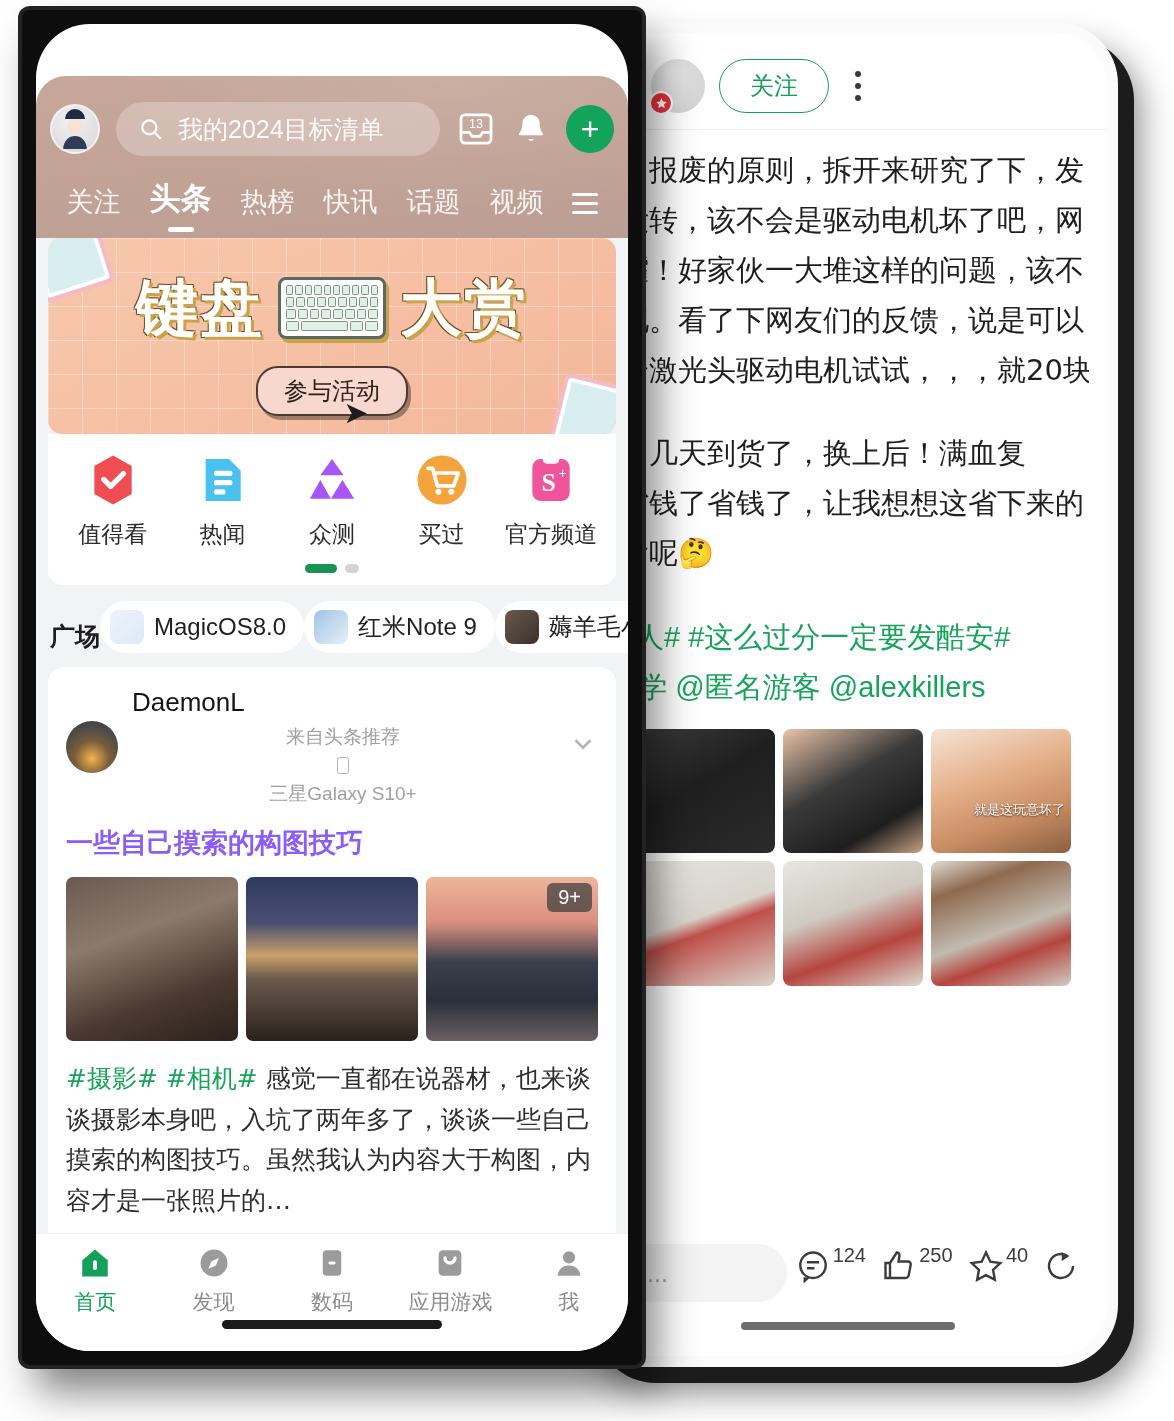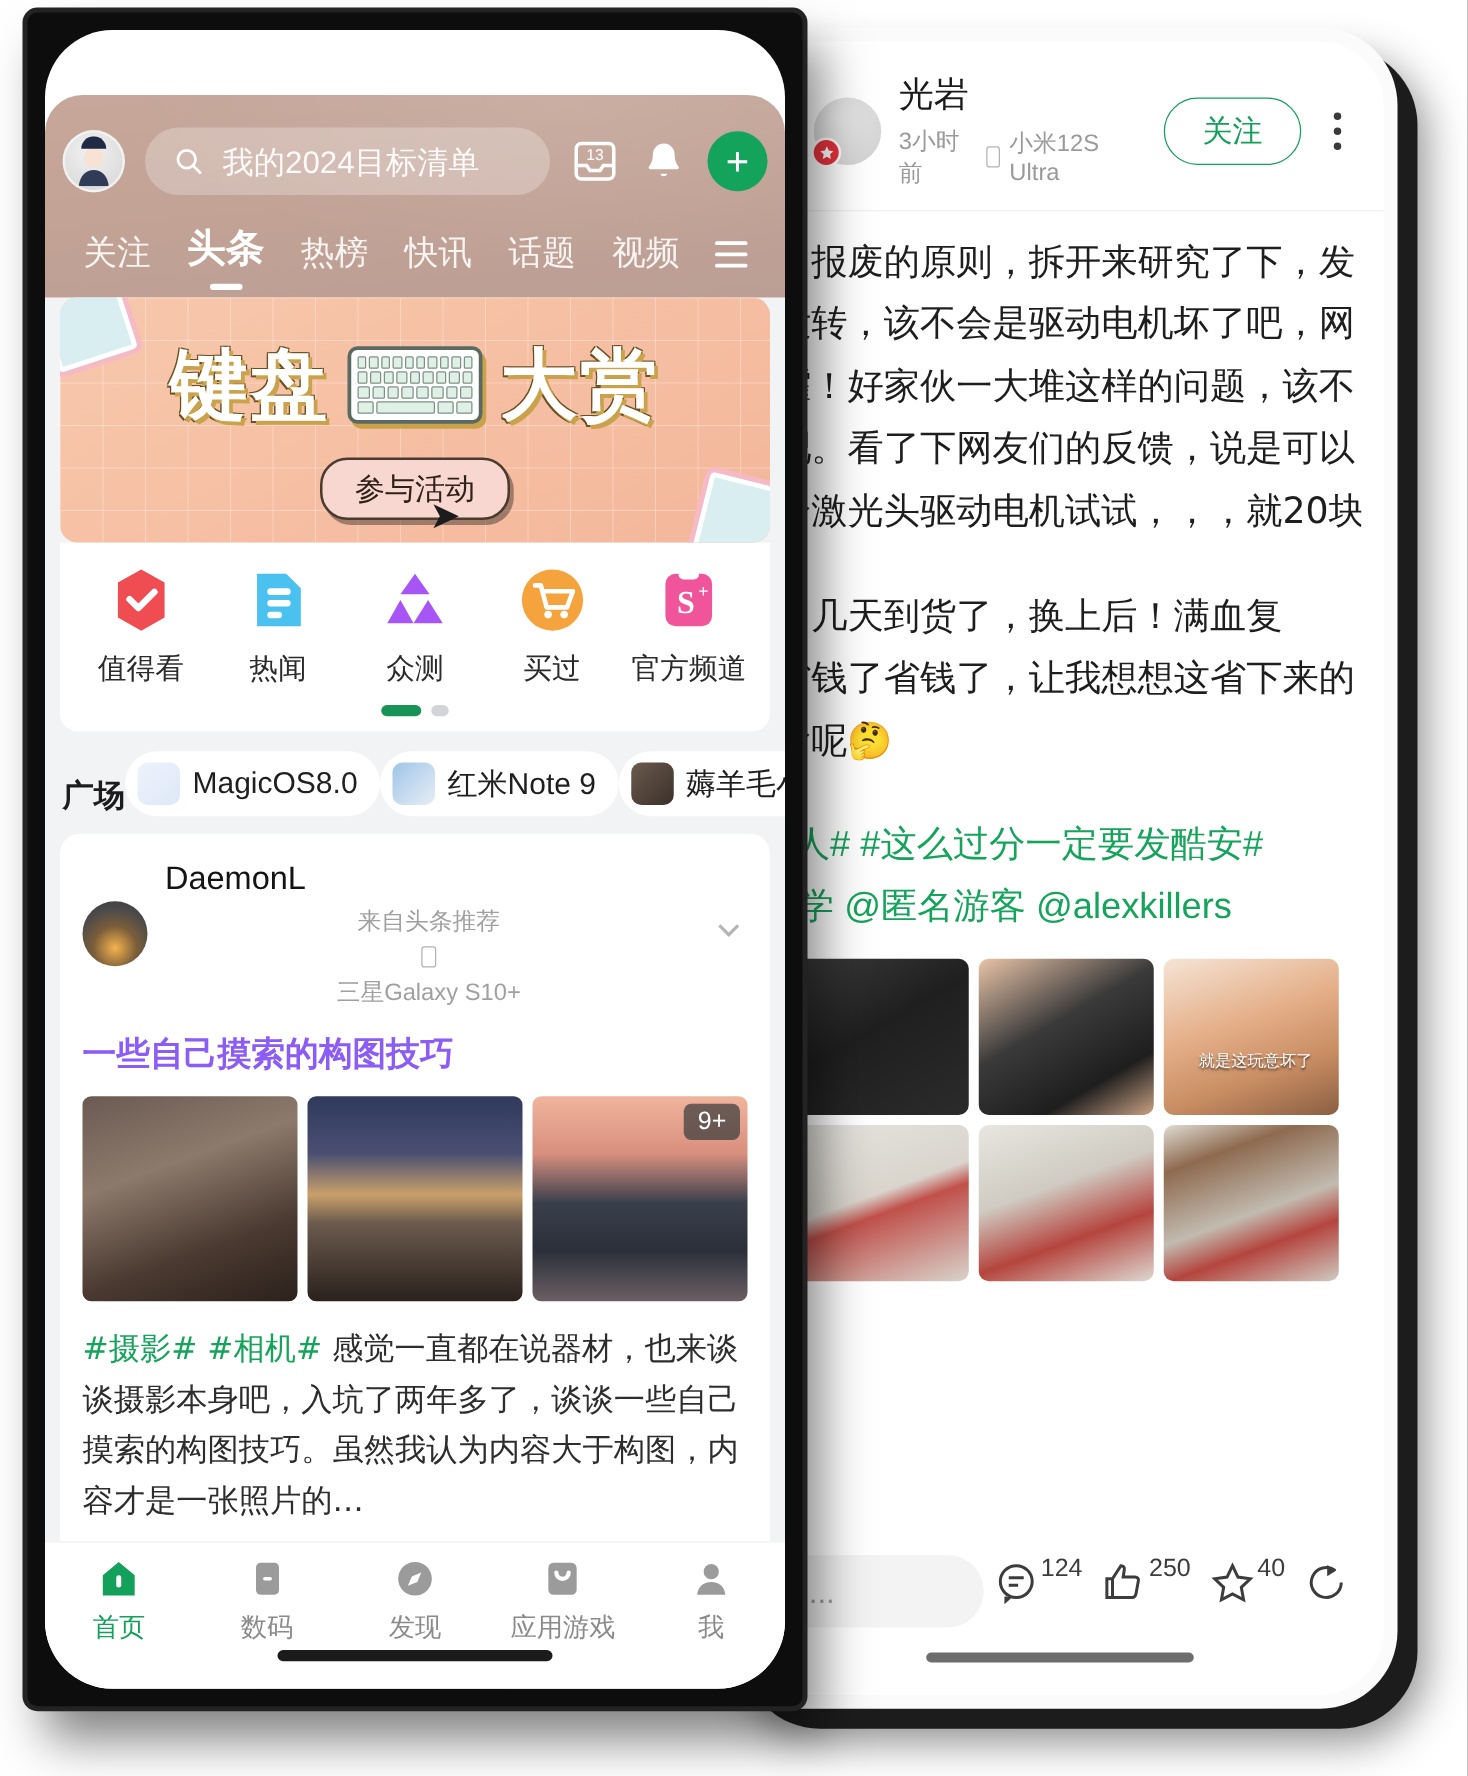--- a/index.html
+++ b/index.html
@@ -73,21 +73,21 @@
   .r-gap { height: 34px; }
   .r-tags { color: #16a45c; font-size: 29px; line-height: 1.72; white-space: nowrap; overflow: hidden; }
   .r-tags.indent { margin-left: -58px; }
 
   .r-grid {
     margin-top: 16px; padding-right: 18px;
     display: grid; grid-template-columns: repeat(3, 1fr); gap: 8px;
   }
   .r-cell { position: relative; aspect-ratio: 1/.89; border-radius: 8px; overflow: hidden; }
   .r-cap {
-    position: absolute; right: 21px; bottom: 34px;
+    position: absolute; right: 6px; bottom: 34px;
     color: #fff; font-size: 13px; text-shadow: 0 1px 2px rgba(0,0,0,.7);
   }
 
   .r-bottom {
     position: absolute; left: 0; right: 0; bottom: 0;
     height: 128px; background: #fff;
     display: flex; align-items: flex-start; padding: 16px 20px 0 0;
   }
   .r-reply {
     margin-left: 8px; height: 58px; flex: 0 0 190px;
@@ -283,28 +283,20 @@
 
         <div class="r-header">
           <div class="r-avatar-wrap">
             <div class="r-avatar"></div>
             <div class="r-badge">
               <svg width="13" height="13" viewBox="0 0 24 24">
                   <path d="M12 2l2.9 6.3 6.8.8-5 4.7 1.3 6.8L12 17.3 6 20.6l1.3-6.8-5-4.7 6.8-.8z" fill="#fff"></path>
                 </svg>
             </div>
           </div>
-          <div class="r-meta">
-            <div class="r-name">光岩</div>
-            <div class="r-sub">
-              <span>3小时前</span>
-              <span class="phone-glyph"></span>
-              <span>小米12S Ultra</span>
-            </div>
-          </div>
           <button class="r-follow">关注</button>
           <div class="r-dots">
               <i></i>
               <i></i>
               <i></i>
             </div>
         </div>
 
         <div class="r-body">
           <div class="r-para indent">不了报废的原则，拆开来研究了下，发</div>
@@ -624,31 +616,31 @@
       <div class="l-nav">
         <div class="l-navitem active">
           <svg width="34" height="34" viewBox="0 0 24 24">
             <path d="M12 2.5l9 7.5v11.5H3V10z" fill="#13a05a"></path>
             <rect x="10.6" y="10" width="2.8" height="7" rx="1.4" fill="#fff"></rect>
           </svg>
           <span class="l-navlabel">首页</span>
         </div>
         <div class="l-navitem">
           <svg width="34" height="34" viewBox="0 0 24 24">
+            <circle cx="12" cy="12" r="9.5" fill="#9b9b9b"></circle>
+            <path d="M15.5 8.5l-2.2 5.3-5.3 2.2 2.2-5.3z" fill="#fff"></path>
+          </svg>
+          <span class="l-navlabel">发现</span>
+        </div>
+        <div class="l-navitem">
+          <svg width="34" height="34" viewBox="0 0 24 24">
             <rect x="5.5" y="3" width="13" height="18" rx="2.6" fill="#9b9b9b"></rect>
             <rect x="9.5" y="11" width="5" height="2" rx="1" fill="#fff"></rect>
           </svg>
           <span class="l-navlabel">数码</span>
-        </div>
-        <div class="l-navitem">
-          <svg width="34" height="34" viewBox="0 0 24 24">
-            <circle cx="12" cy="12" r="9.5" fill="#9b9b9b"></circle>
-            <path d="M15.5 8.5l-2.2 5.3-5.3 2.2 2.2-5.3z" fill="#fff"></path>
-          </svg>
-          <span class="l-navlabel">发现</span>
         </div>
         <div class="l-navitem">
           <svg width="34" height="34" viewBox="0 0 24 24">
             <rect x="4" y="3" width="16" height="18" rx="3" fill="#9b9b9b"></rect>
             <path d="M8.5 8.5a3.5 3.5 0 0 0 7 0" stroke="#fff" stroke-width="2.4" fill="none" stroke-linecap="round"></path>
           </svg>
           <span class="l-navlabel">应用游戏</span>
         </div>
         <div class="l-navitem">
           <svg width="34" height="34" viewBox="0 0 24 24">

